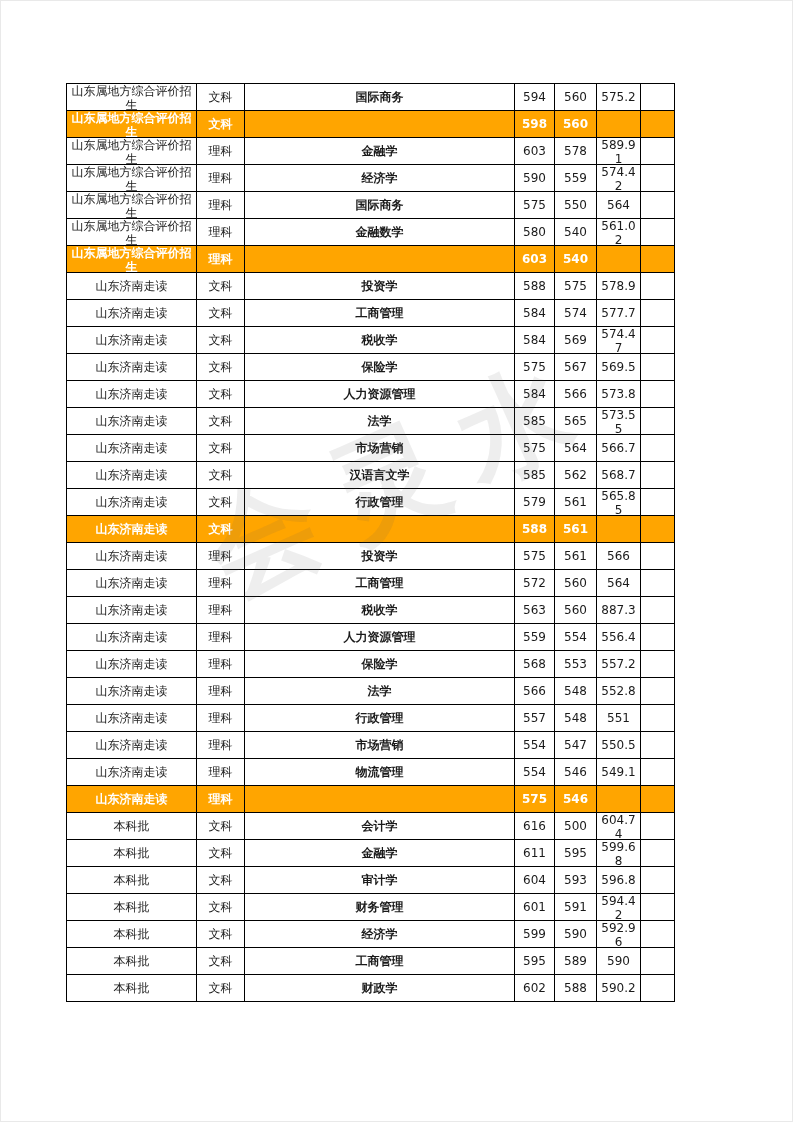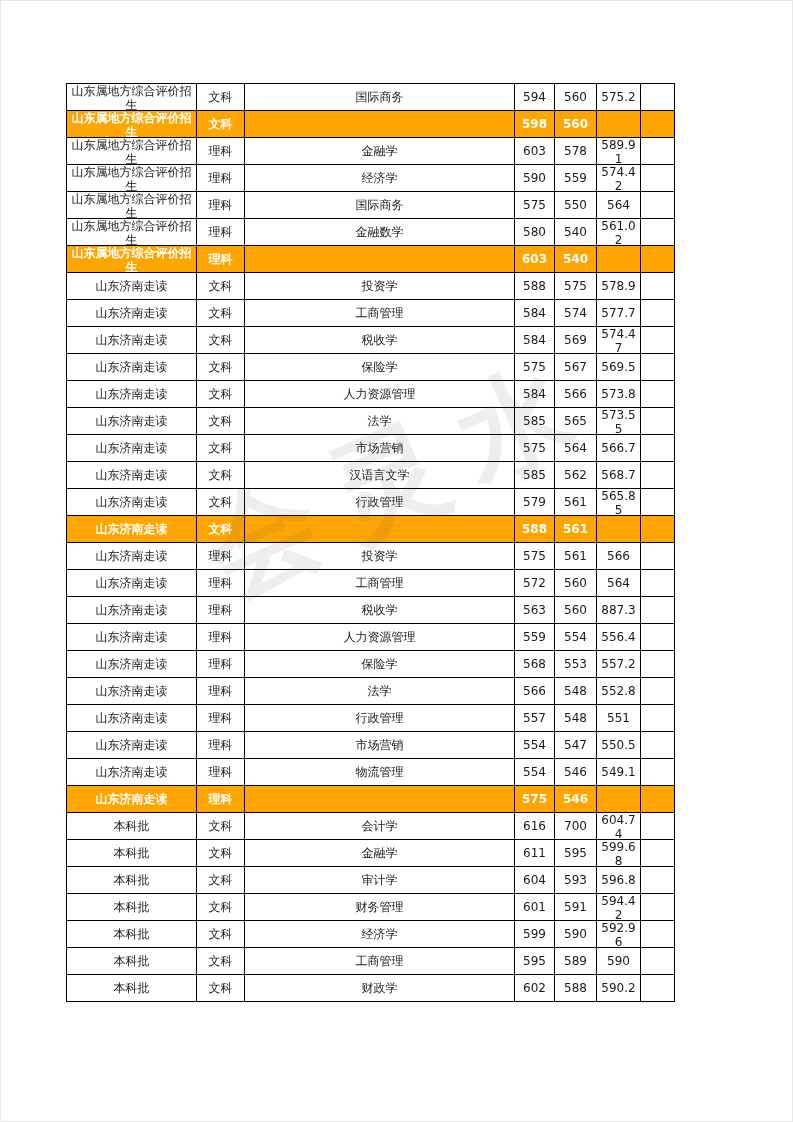--- a/index.html
+++ b/index.html
@@ -43,21 +43,21 @@
     height:27px;
     font-size:12px;
     color:#1a1a1a;
     text-align:center;
     vertical-align:middle;
     padding:0 2px;
     overflow:hidden;
   }
   .col-category { width:130px; }
   .col-subject  { width:48px;  }
-  .col-major    { width:270px; }
+  .col-major    { width:270px;font-weight:bold; }
   .col-max      { width:40px;  }
   .col-min      { width:42px;  }
   .col-avg      { width:44px;  }
   .col-extra    { width:34px;  }
   tr.highlight td {
     background:#FFA500;
     color:#ffffff;
     font-weight:bold;
   }
   .cell-text {
@@ -633,21 +633,21 @@
           <td class="col-subject">
             <span class="cell-text">文科</span>
           </td>
           <td class="col-major">
             <span class="cell-text">会计学</span>
           </td>
           <td class="col-max">
             <span class="cell-text">616</span>
           </td>
           <td class="col-min">
-            <span class="cell-text">700</span>
+            <span class="cell-text">500</span>
           </td>
           <td class="col-avg">
             <span class="cell-text">604.74</span>
           </td>
           <td class="col-extra"></td>
         </tr>
         <tr>
           <td class="col-category">
             <span class="cell-text">本科批</span>
           </td>

